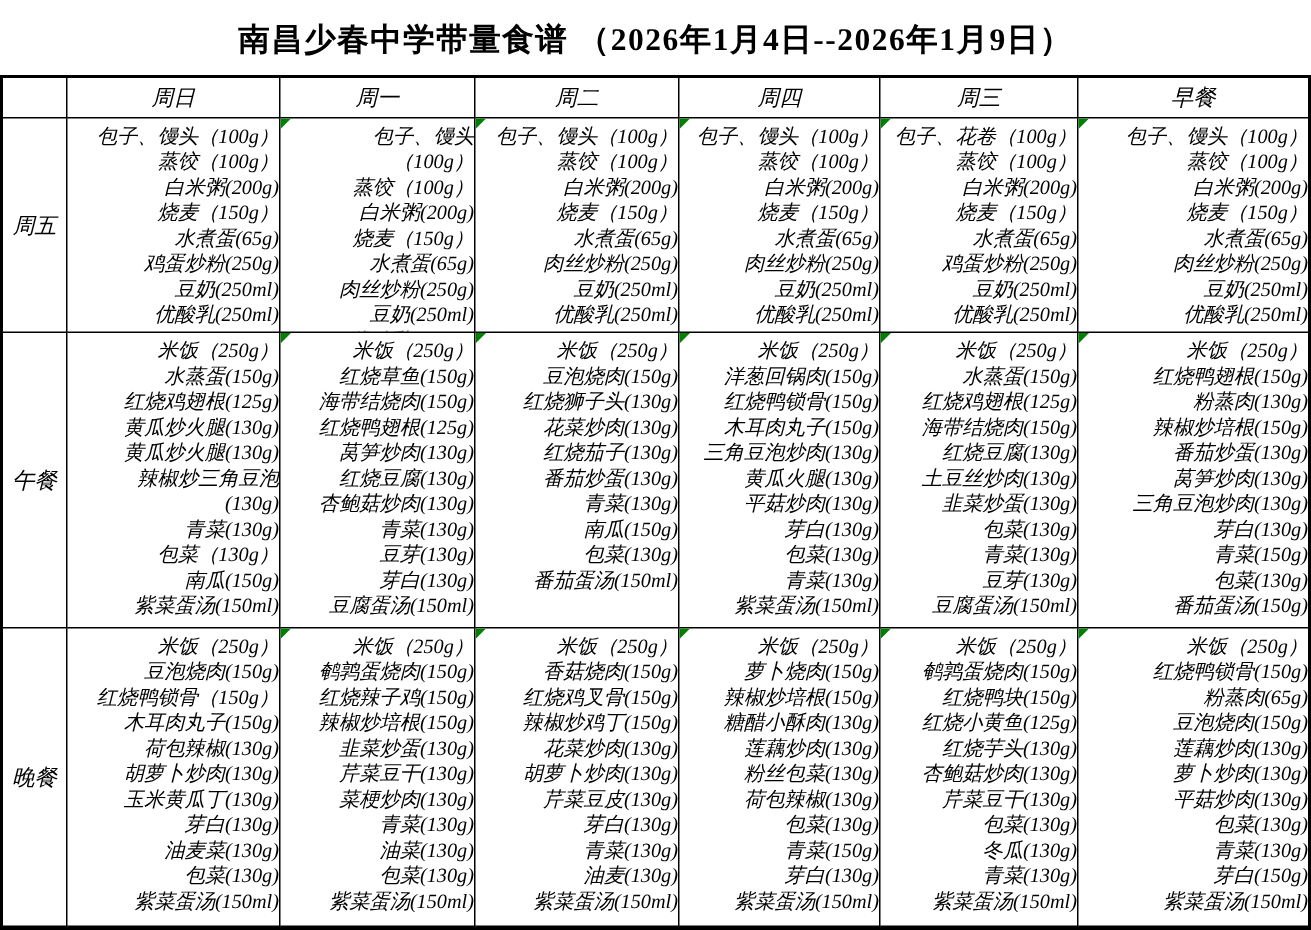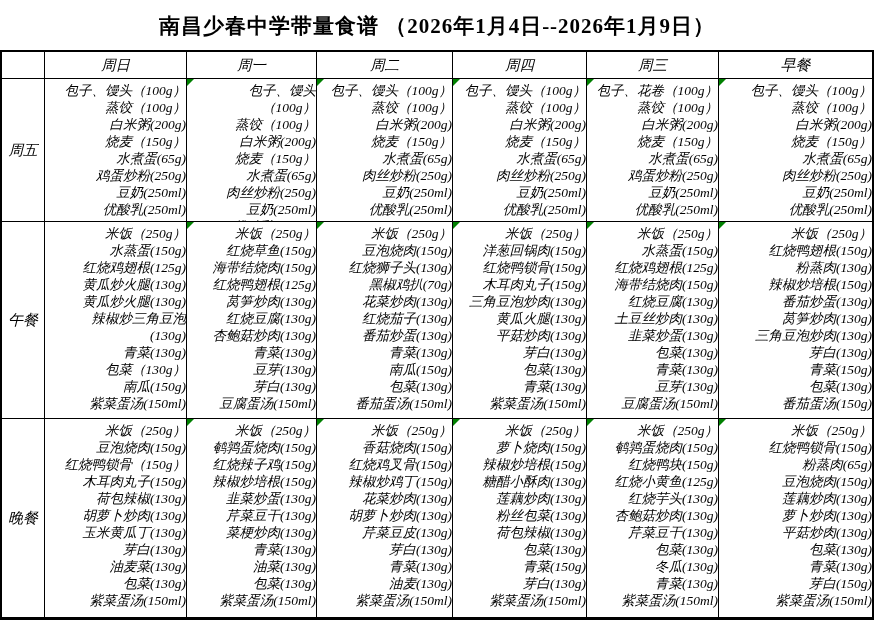--- a/index.html
+++ b/index.html
@@ -132,21 +132,20 @@
         <div class="line">青菜(130g)</div>
         <div class="line">豆芽(130g)</div>
         <div class="line">芽白(130g)</div>
         <div class="line">豆腐蛋汤(150ml)</div>
       </div>
       <div class="cell menu">
         <span class="tri"></span>
         <div class="line">米饭（250g）</div>
         <div class="line">豆泡烧肉(150g)</div>
         <div class="line">红烧狮子头(130g)</div>
-        <div class="line">黑椒鸡扒(70g)</div>
         <div class="line">花菜炒肉(130g)</div>
         <div class="line">红烧茄子(130g)</div>
         <div class="line">番茄炒蛋(130g)</div>
         <div class="line">青菜(130g)</div>
         <div class="line">南瓜(150g)</div>
         <div class="line">包菜(130g)</div>
         <div class="line">番茄蛋汤(150ml)</div>
       </div>
       <div class="cell menu">
         <span class="tri"></span>

